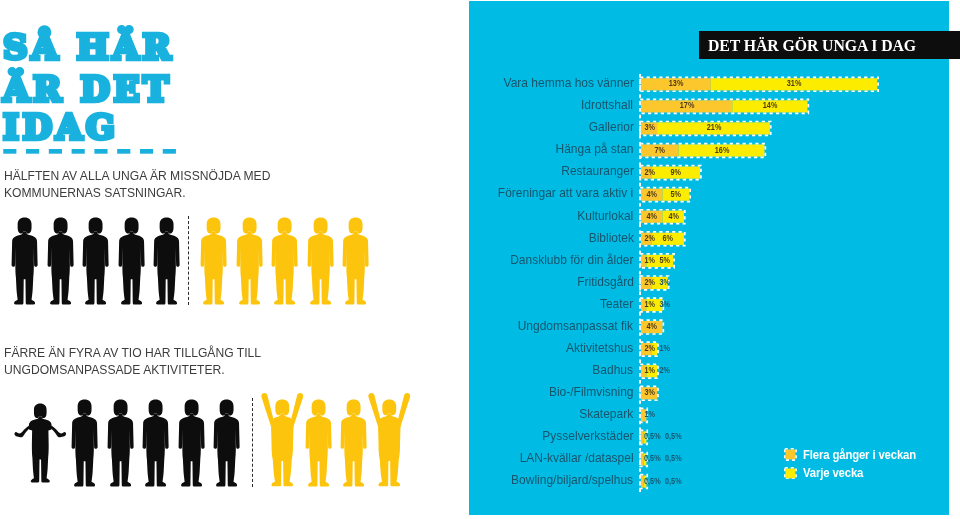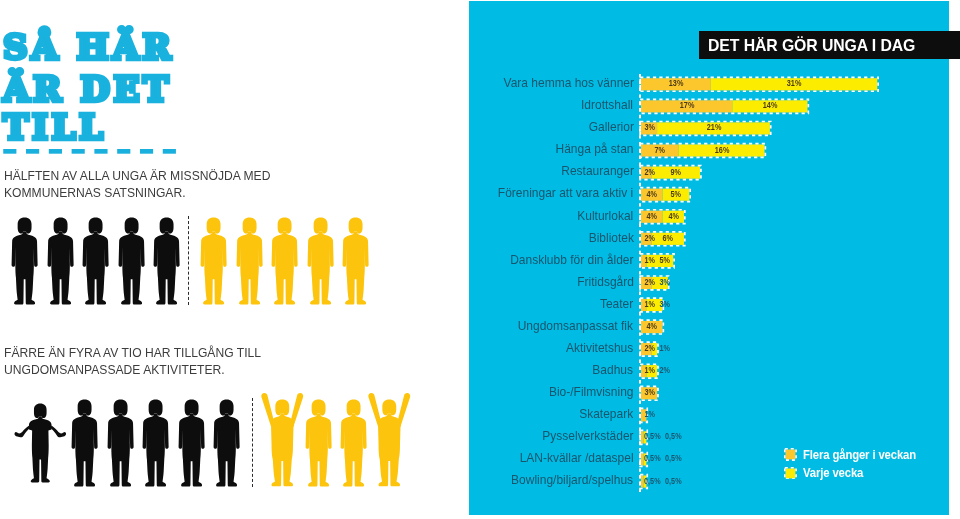--- a/index.html
+++ b/index.html
@@ -3,21 +3,21 @@
 <meta charset="utf-8">
 <title>Infographic</title>
 <style>
   html,body{margin:0;padding:0;}
   body{width:960px;height:519px;overflow:hidden;background:#ffffff;
        font-family:"Liberation Sans",sans-serif;-webkit-font-smoothing:antialiased;}
   #root{position:relative;width:960px;height:519px;}
 
   
   .cyan-panel{position:absolute;left:469px;top:1px;width:480px;height:514px;background:#00bce4;}
-  .head-band{position:absolute;left:699px;top:31.4px;width:261px;height:27.2px;background:#0d0d0d;}
+  .head-band{position:absolute;left:699px;top:31.4px;width:261px;height:27.2px;background:#0d0d0d;font-family:Liberation Serif, serif;}
   .head-band .bt{position:absolute;left:9px;top:1px;line-height:27.2px;color:#fff;
        font-weight:bold;font-size:17px;letter-spacing:-0.1px;white-space:nowrap;
        transform:scaleX(0.93);transform-origin:left top;}
 
   
   .title div{position:absolute;left:3px;color:#19b1de;white-space:nowrap;
      font-family:"DejaVu Serif",serif;font-weight:bold;font-size:34.2px;
      letter-spacing:3.5px;-webkit-text-stroke:4.3px #19b1de;line-height:34.2px;}
   #tl1{top:30px}
   #tl2{top:71.5px}
@@ -56,21 +56,21 @@
 
   <div class="cyan-panel"></div>
 
   <div class="head-band">
     <span class="bt">DET HÄR GÖR UNGA I DAG</span>
   </div>
 
   <div class="title">
     <div id="tl1">SÅ HÄR</div>
     <div id="tl2">ÄR DET</div>
-    <div id="tl3">TILL</div>
+    <div id="tl3">IDAG</div>
   </div>
   <svg class="dashline" width="174" height="4.7" viewBox="0 0 174 4.7">
       <rect x="0" y="0" width="13.2" height="4.7" fill="#1ab0dd"></rect>
       <rect x="22.85" y="0" width="13.2" height="4.7" fill="#1ab0dd"></rect>
       <rect x="45.7" y="0" width="13.2" height="4.7" fill="#1ab0dd"></rect>
       <rect x="68.55000000000001" y="0" width="13.2" height="4.7" fill="#1ab0dd"></rect>
       <rect x="91.4" y="0" width="13.2" height="4.7" fill="#1ab0dd"></rect>
       <rect x="114.25" y="0" width="13.2" height="4.7" fill="#1ab0dd"></rect>
       <rect x="137.1" y="0" width="13.2" height="4.7" fill="#1ab0dd"></rect>
       <rect x="159.95" y="0" width="13.2" height="4.7" fill="#1ab0dd"></rect>

